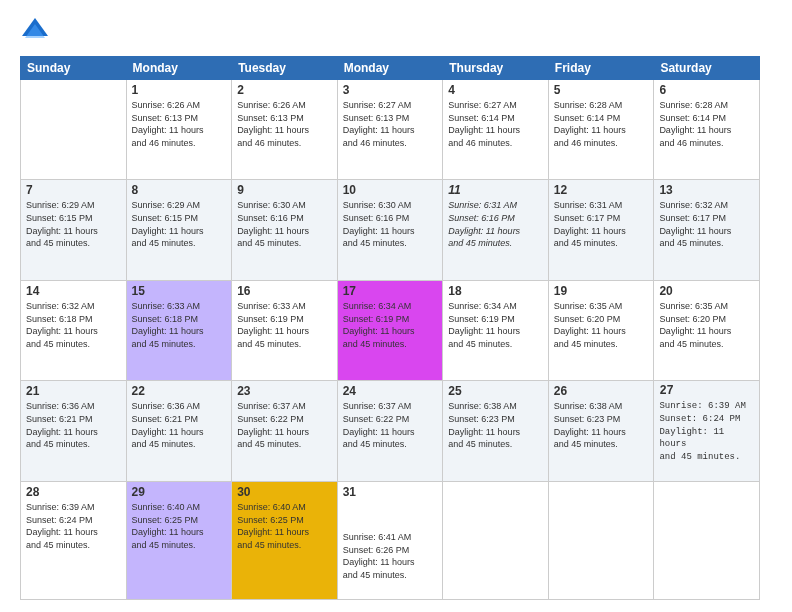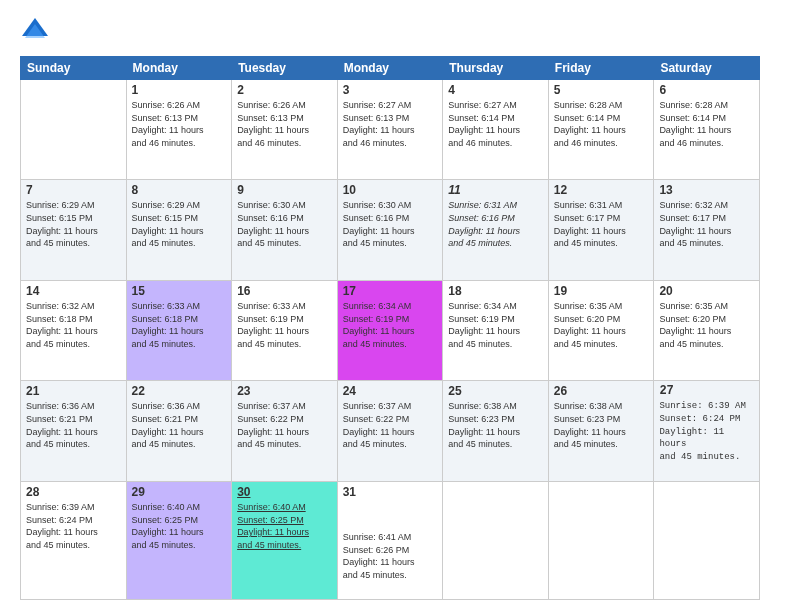--- a/index.html
+++ b/index.html
@@ -344,21 +344,21 @@
 Daylight: 11 hours
 and 45 minutes.</div>
           </td>
           <td style="background-color: #c4b5fd;">
             <span class="day-number">29</span>
             <div class="day-info" style="white-space: pre-line;">Sunrise: 6:40 AM
 Sunset: 6:25 PM
 Daylight: 11 hours
 and 45 minutes.</div>
           </td>
-          <td style="background-color: #5eead4; text-decoration: underline;">
+          <td style="background-color: #eab308;">
             <span class="day-number">30</span>
             <div class="day-info" style="white-space: pre-line;">Sunrise: 6:40 AM
 Sunset: 6:25 PM
 Daylight: 11 hours
 and 45 minutes.</div>
           </td>
           <td style="background-color: rgb(255, 255, 255);">
             <span class="day-number">31</span>
             <div class="day-info" style="white-space: pre-line; margin-top: 32px;">Sunrise: 6:41 AM
 Sunset: 6:26 PM

